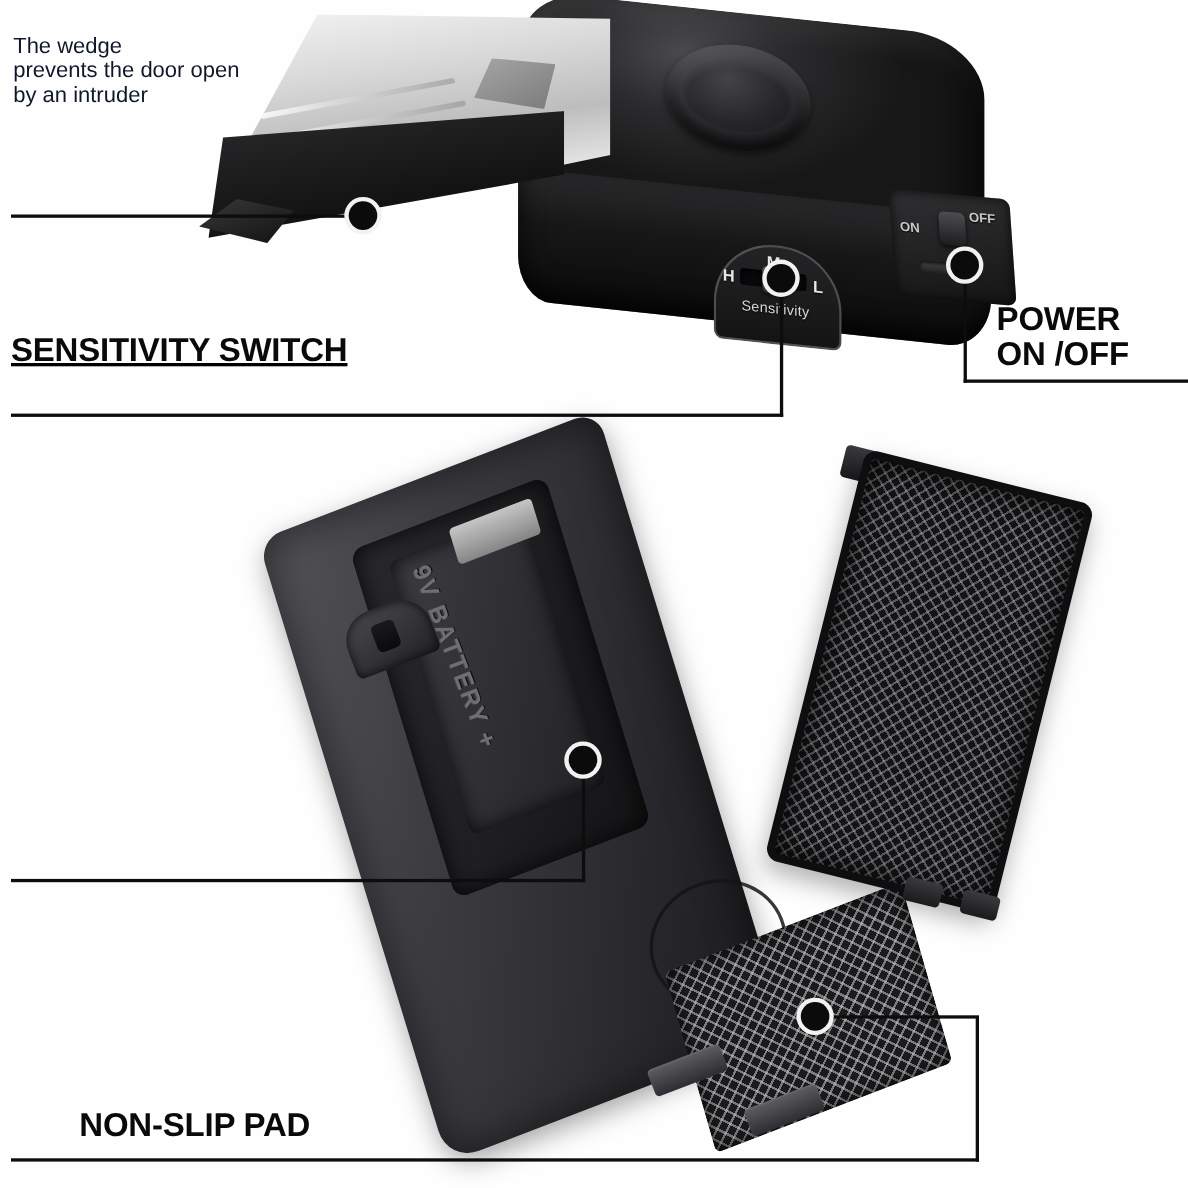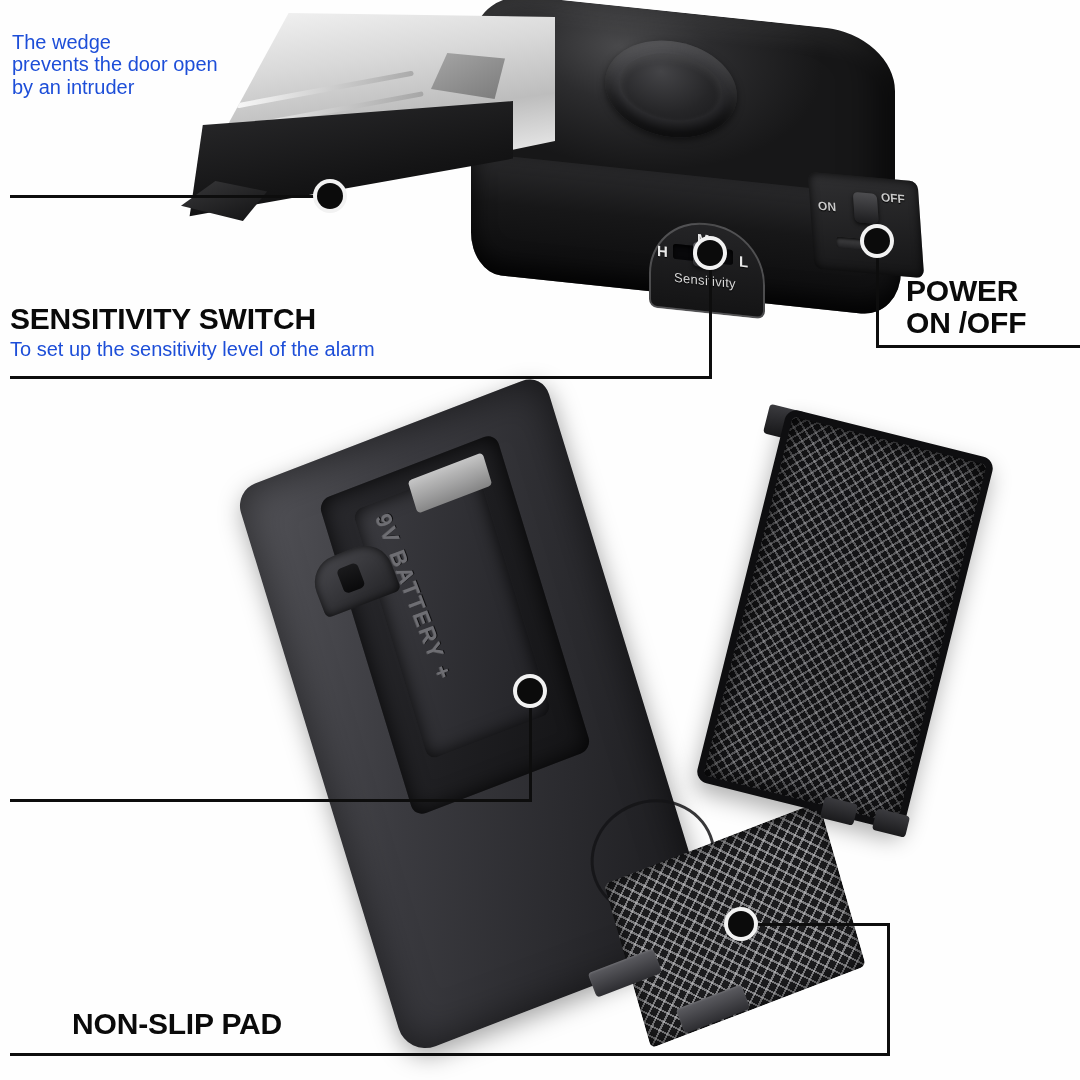--- a/index.html
+++ b/index.html
@@ -22,21 +22,21 @@
     font-size:30px;
     line-height:1.06;
     letter-spacing:-0.2px;
     color:#0a0a0a;
     white-space:pre-line;
     text-transform:uppercase;
   }
   .sub{
     font-size:20px;
     line-height:1.12;
-    color:#1d4ed8;
+    color:#0f172a;
     white-space:pre-line;
     margin-top:3px;
   }
   .rule{position:absolute;background:#0d0d0d;}
   .vline{position:absolute;background:#0d0d0d;width:3px;}
 
   
   .dot{
     position:absolute;
     border-radius:50%;
@@ -307,23 +307,22 @@
   </div>
 
   <div class="callout" style="left:12px;top:28px;width:300px;">
     <div class="sub">The wedge
 prevents the door open
 by an intruder</div>
   </div>
   <div class="rule" style="left:10px;top:195px;width:322px;height:3px;"></div>
   <div class="dot" style="left:317px;top:183px;width:26px;height:26px;"></div>
 
-  <div class="callout" style="left:10px;top:303px;width:520px;">
+  <div class="callout" style="left:10px;top:303px;width:520px;text-decoration:underline;">
     <div class="ttl">SENSITIVITY SWITCH</div>
-    <div class="sub">To set up the sensitivity level of the alarm</div>
   </div>
   <div class="rule" style="left:10px;top:376px;width:702px;height:3px;"></div>
   <div class="vline" style="left:709px;top:252px;height:127px;"></div>
   <div class="dot" style="left:697px;top:240px;width:26px;height:26px;"></div>
 
   <div class="callout" style="left:906px;top:275px;width:180px;">
     <div class="ttl">POWER
 ON /OFF</div>
   </div>
   <div class="rule" style="left:876px;top:345px;width:204px;height:3px;"></div>

